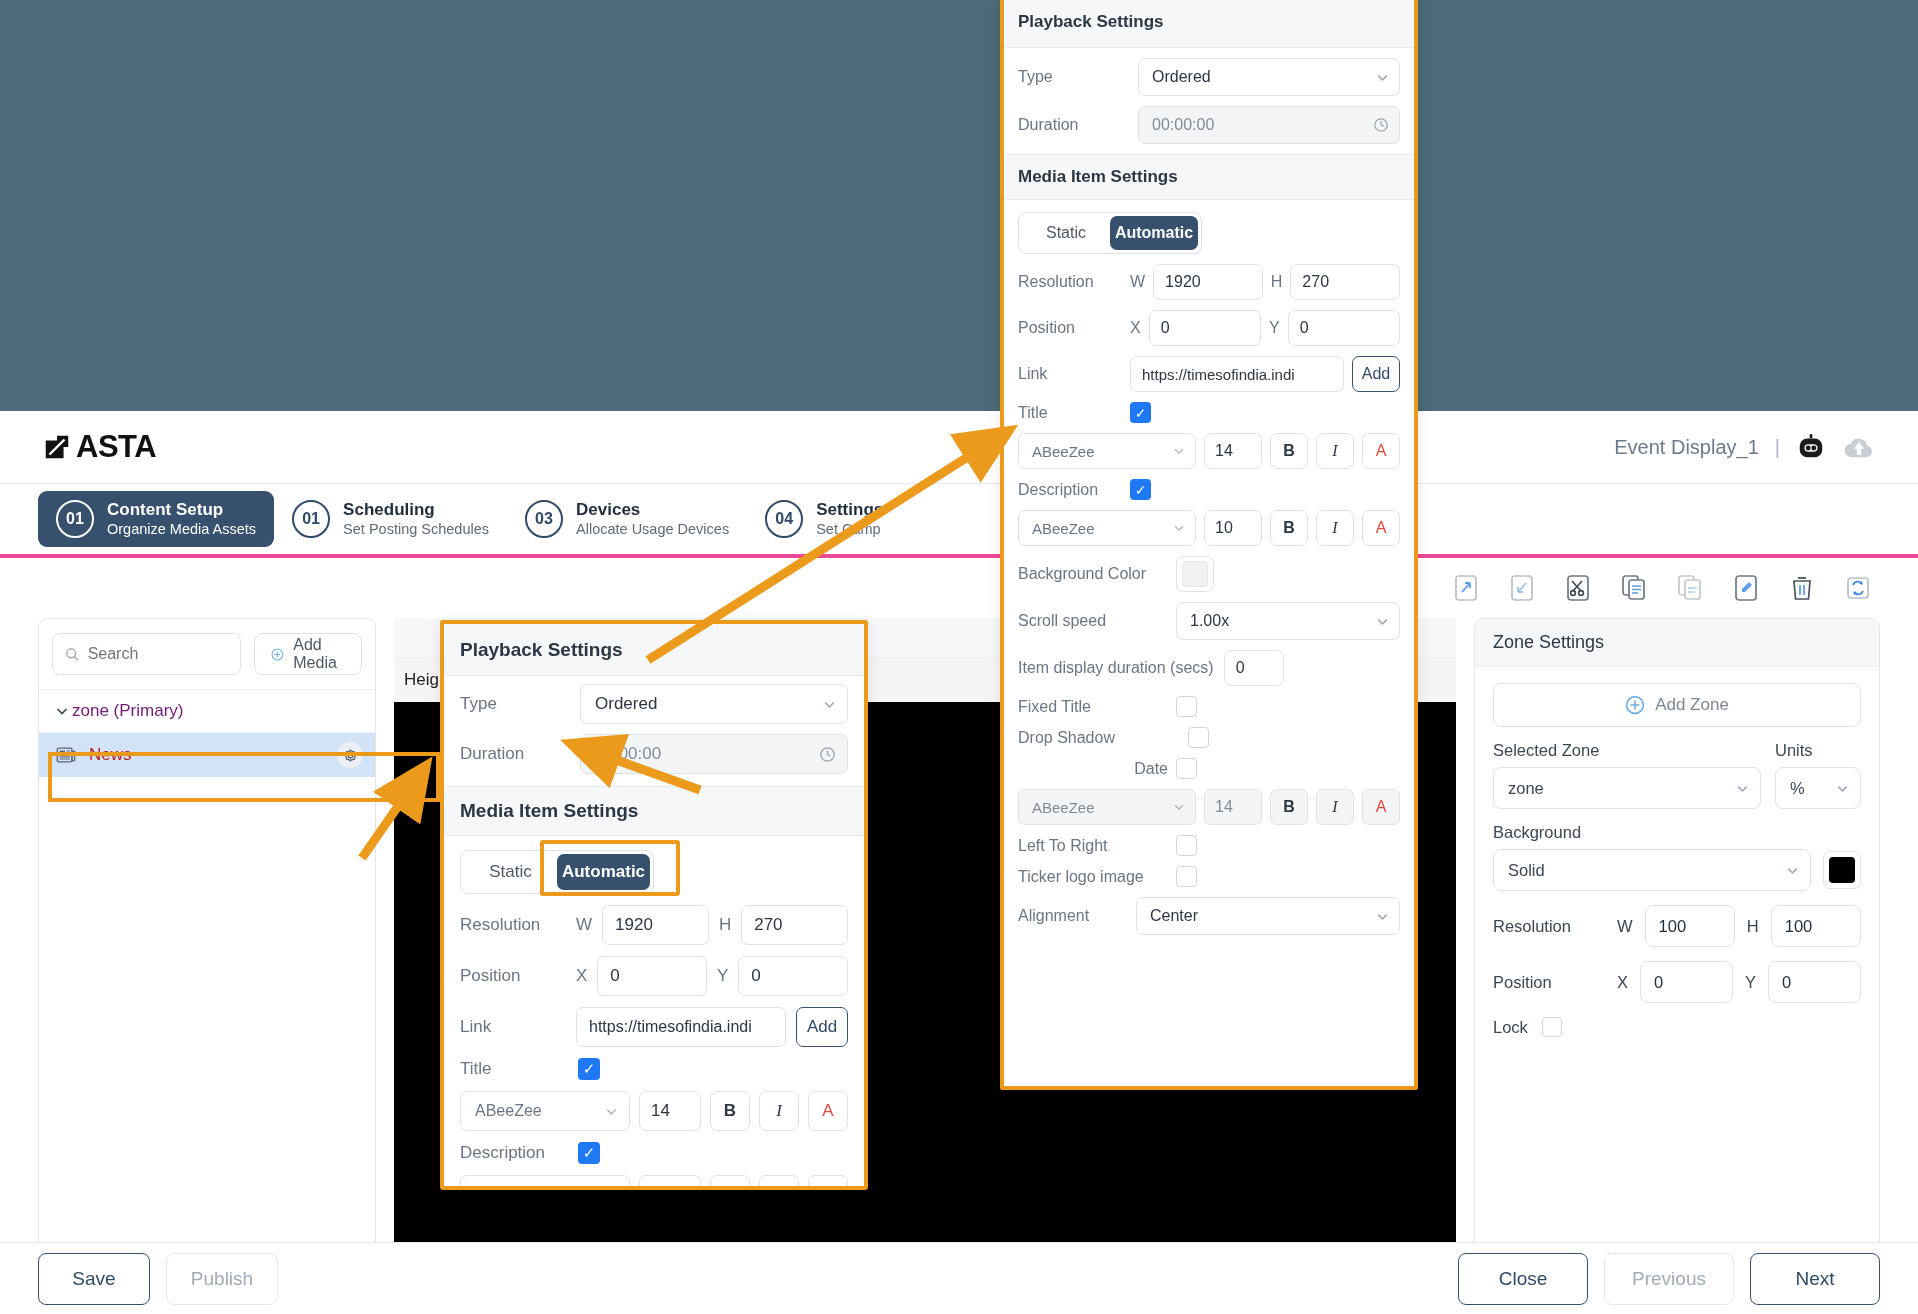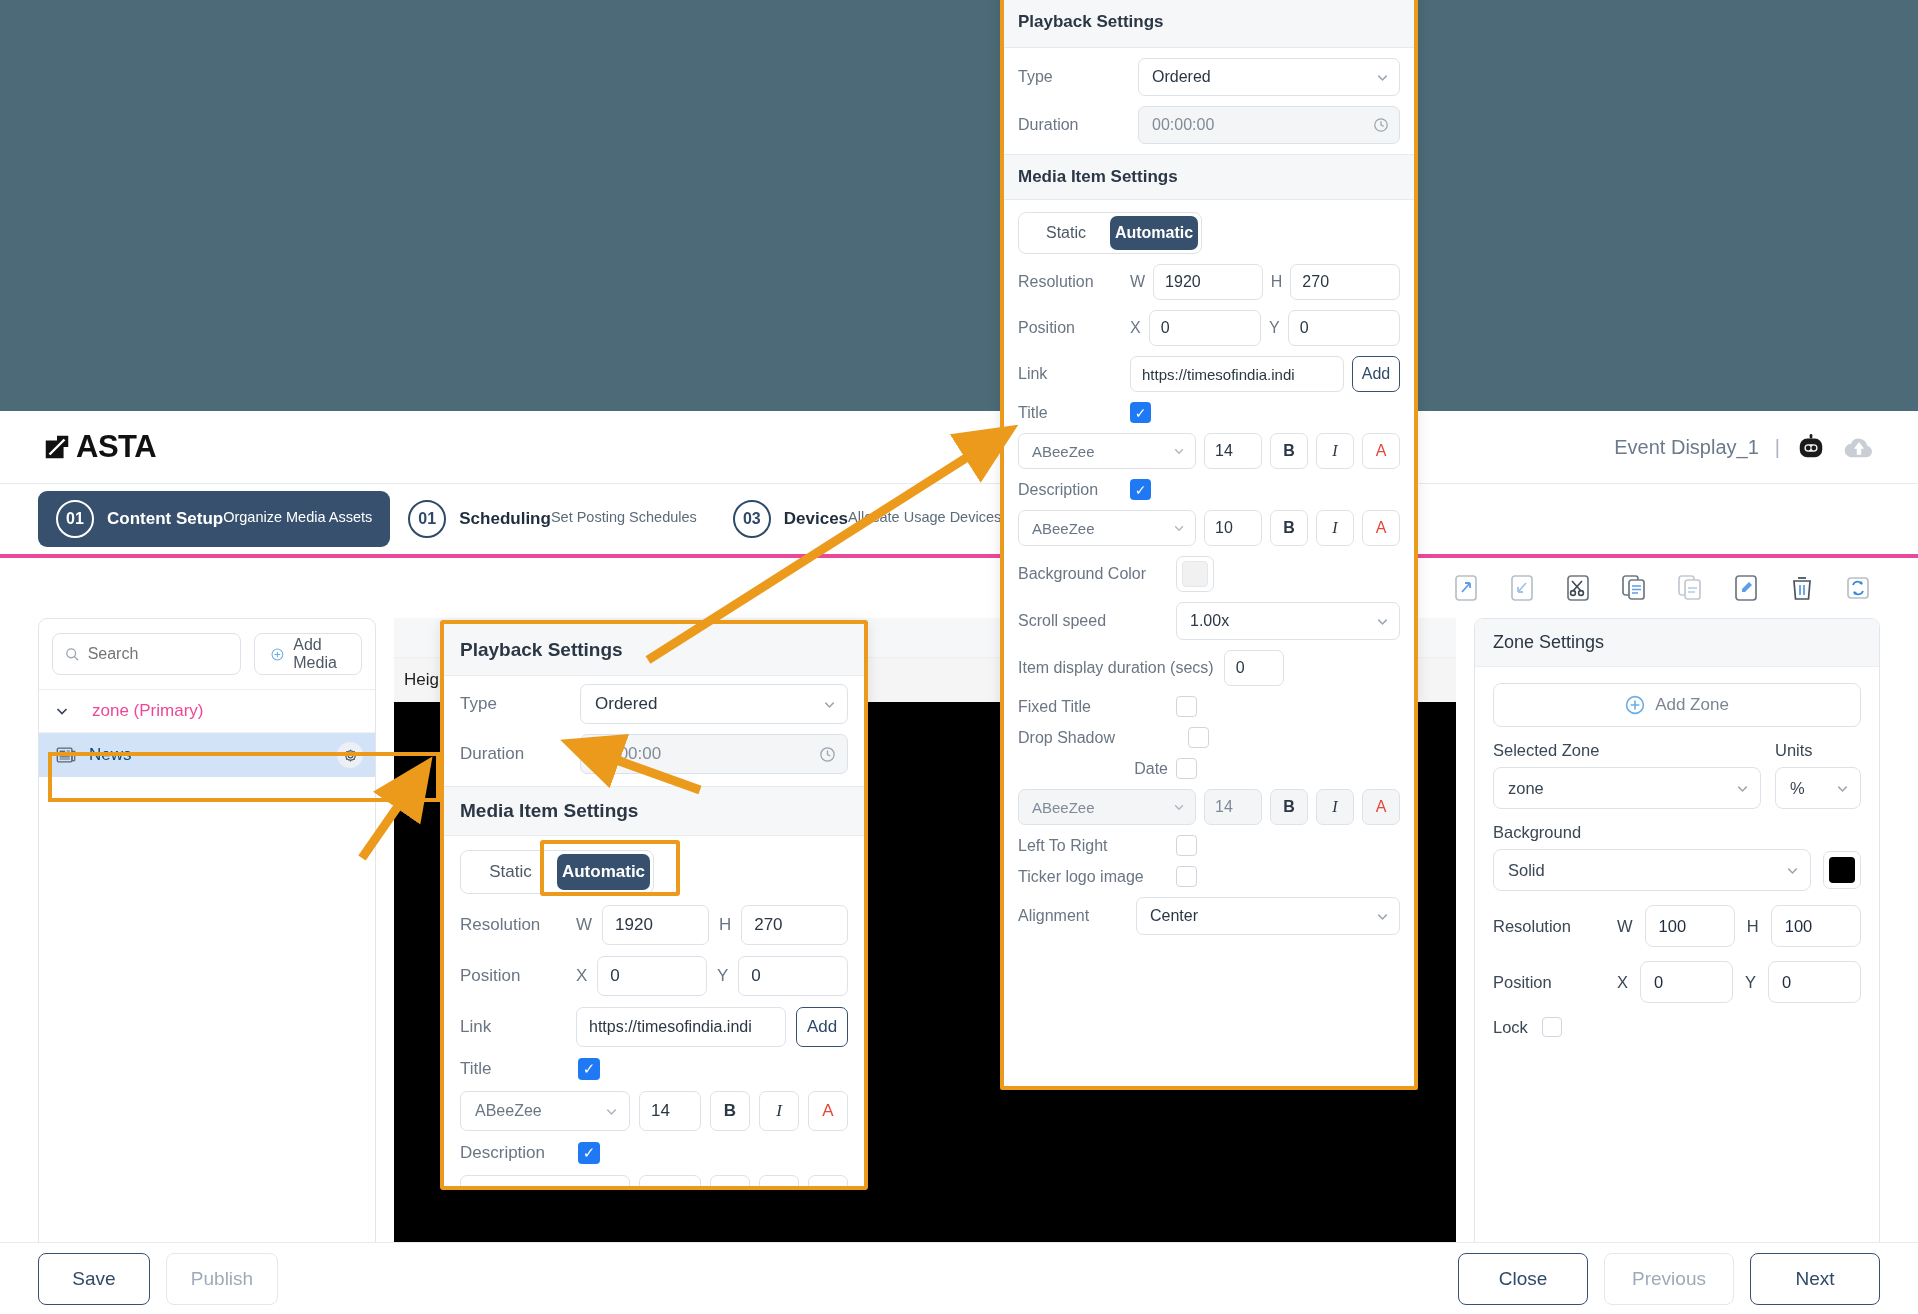--- a/index.html
+++ b/index.html
@@ -52,21 +52,21 @@
     padding:9px 18px; border-radius:9px; min-width:210px;
   }
   .step.active{ background:#36506e; }
   .step-num{
     width:38px; height:38px; flex:0 0 38px;
     border-radius:50%; border:2px solid #2f4a68;
     display:flex; align-items:center; justify-content:center;
     font-size:16px; color:#2f4a68; font-weight:600;
   }
   .step.active .step-num{ border-color:#fff; color:#fff; }
-  .step-txt{ display:flex; flex-direction:row; line-height:1.22; }
+  .step-txt{ display:flex; flex-direction:column; line-height:1.22; }
   .step-title{ font-size:17px; font-weight:bold; color:#1f2d3d; }
   .step-sub{ font-size:14.5px; color:#5c6b7a; }
   .step.active .step-title, .step.active .step-sub{ color:#fff; }
 
   
   #toolbar{
     height:60px; flex:0 0 60px;
     display:flex; align-items:center; justify-content:flex-end;
     padding:0 46px; gap:28px; background:#fff;
   }
@@ -96,28 +96,28 @@
   .search-box input{
     border:0; outline:0; font-size:16px; color:#8d98a5; width:100%;
     font-family:"Liberation Sans",sans-serif; background:transparent;
   }
   .add-media-btn{
     height:42px; border:1px solid #dde2e8; border-radius:8px;
     display:flex; align-items:center; gap:9px; padding:0 16px;
     font-size:16px; color:#4d5966; background:#fff;
   }
   .tree-group{
-    display:flex; align-items:center; gap:23px; padding:11px 16px;
-    font-size:17px; color:#ec4899; border-bottom:1px solid #f0f2f5;
+    display:flex; align-items:center; gap:3px; padding:11px 16px;
+    font-size:17px; color:#701a75; border-bottom:1px solid #f0f2f5;
   }
   .tree-item{
     display:flex; align-items:center; gap:12px; padding:11px 16px;
     background:#d3e3f7; position:relative;
   }
-  .tree-item .label{ font-size:17px; color:#0c4a6e; }
+  .tree-item .label{ font-size:17px; color:#b91c1c; }
   .gear-pill{
     position:absolute; right:12px; top:50%; transform:translateY(-50%);
     width:26px; height:26px; border-radius:50%; background:#eceff3;
     display:flex; align-items:center; justify-content:center;
   }
 
   
   .center-head{ height:40px; background:#f6f7f9; border-bottom:1px solid #eceff2; }
   .canvas-area{ flex:1 1 auto; background:#fff; position:relative; overflow:hidden; }
   .canvas-ticker{

